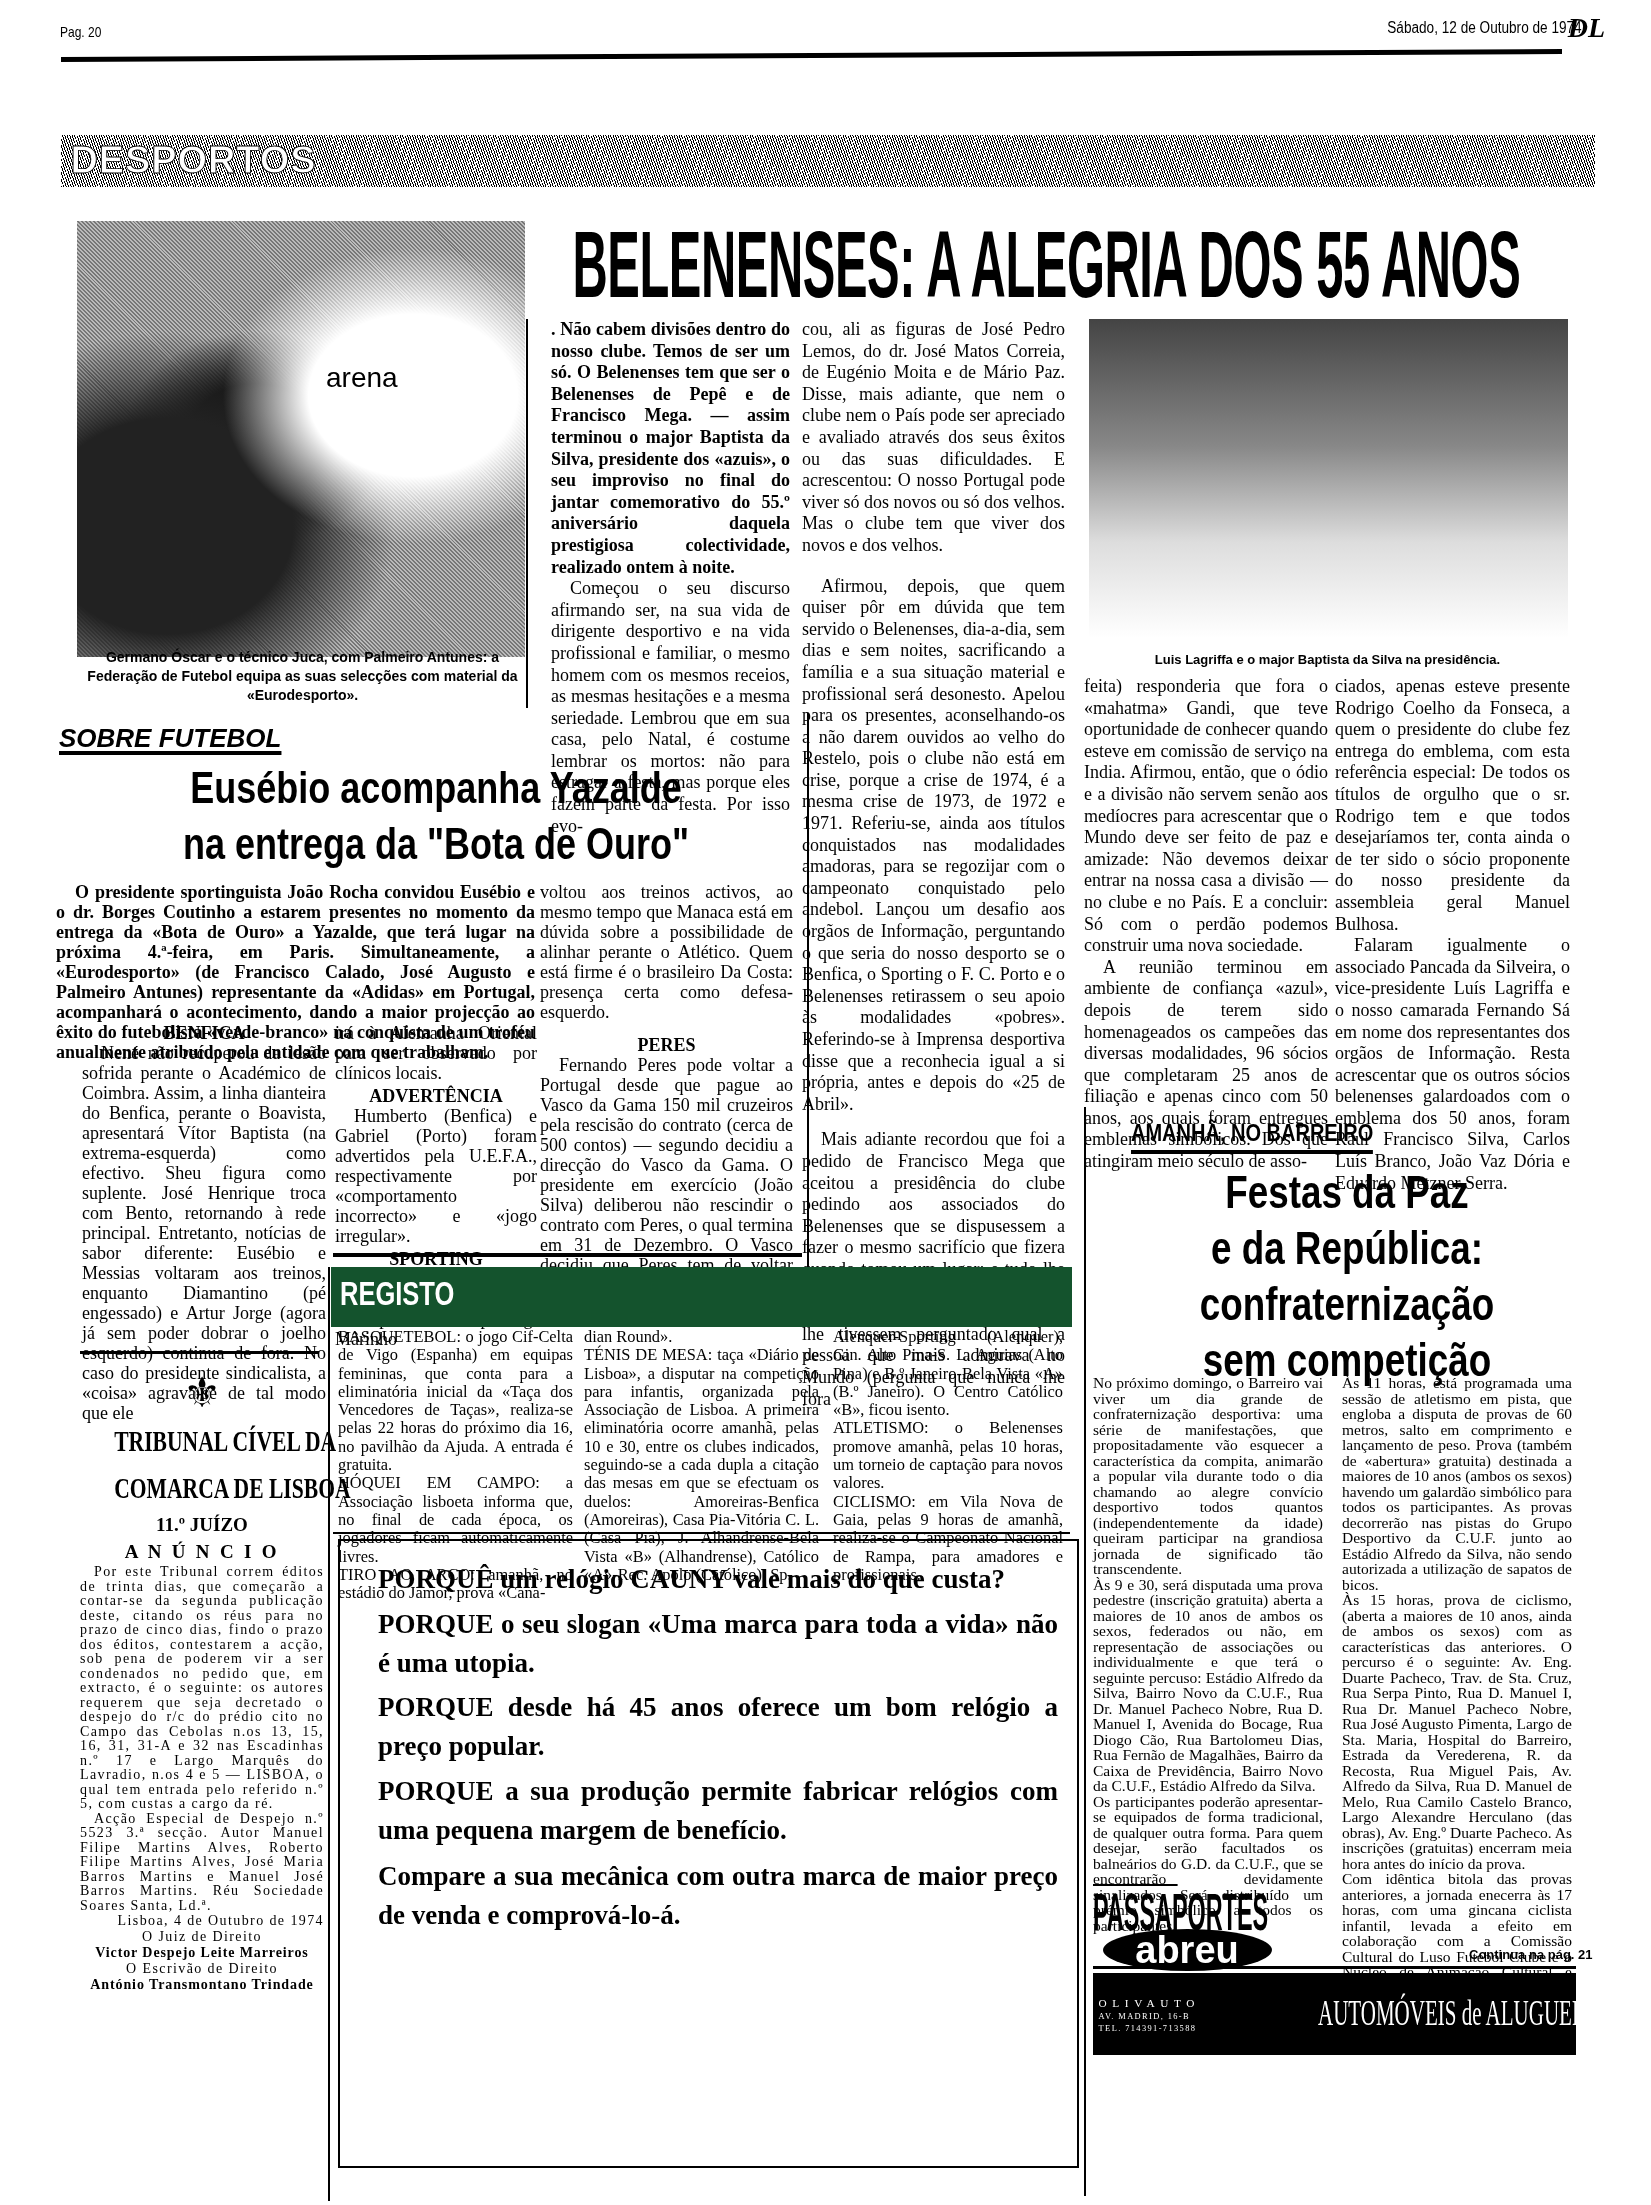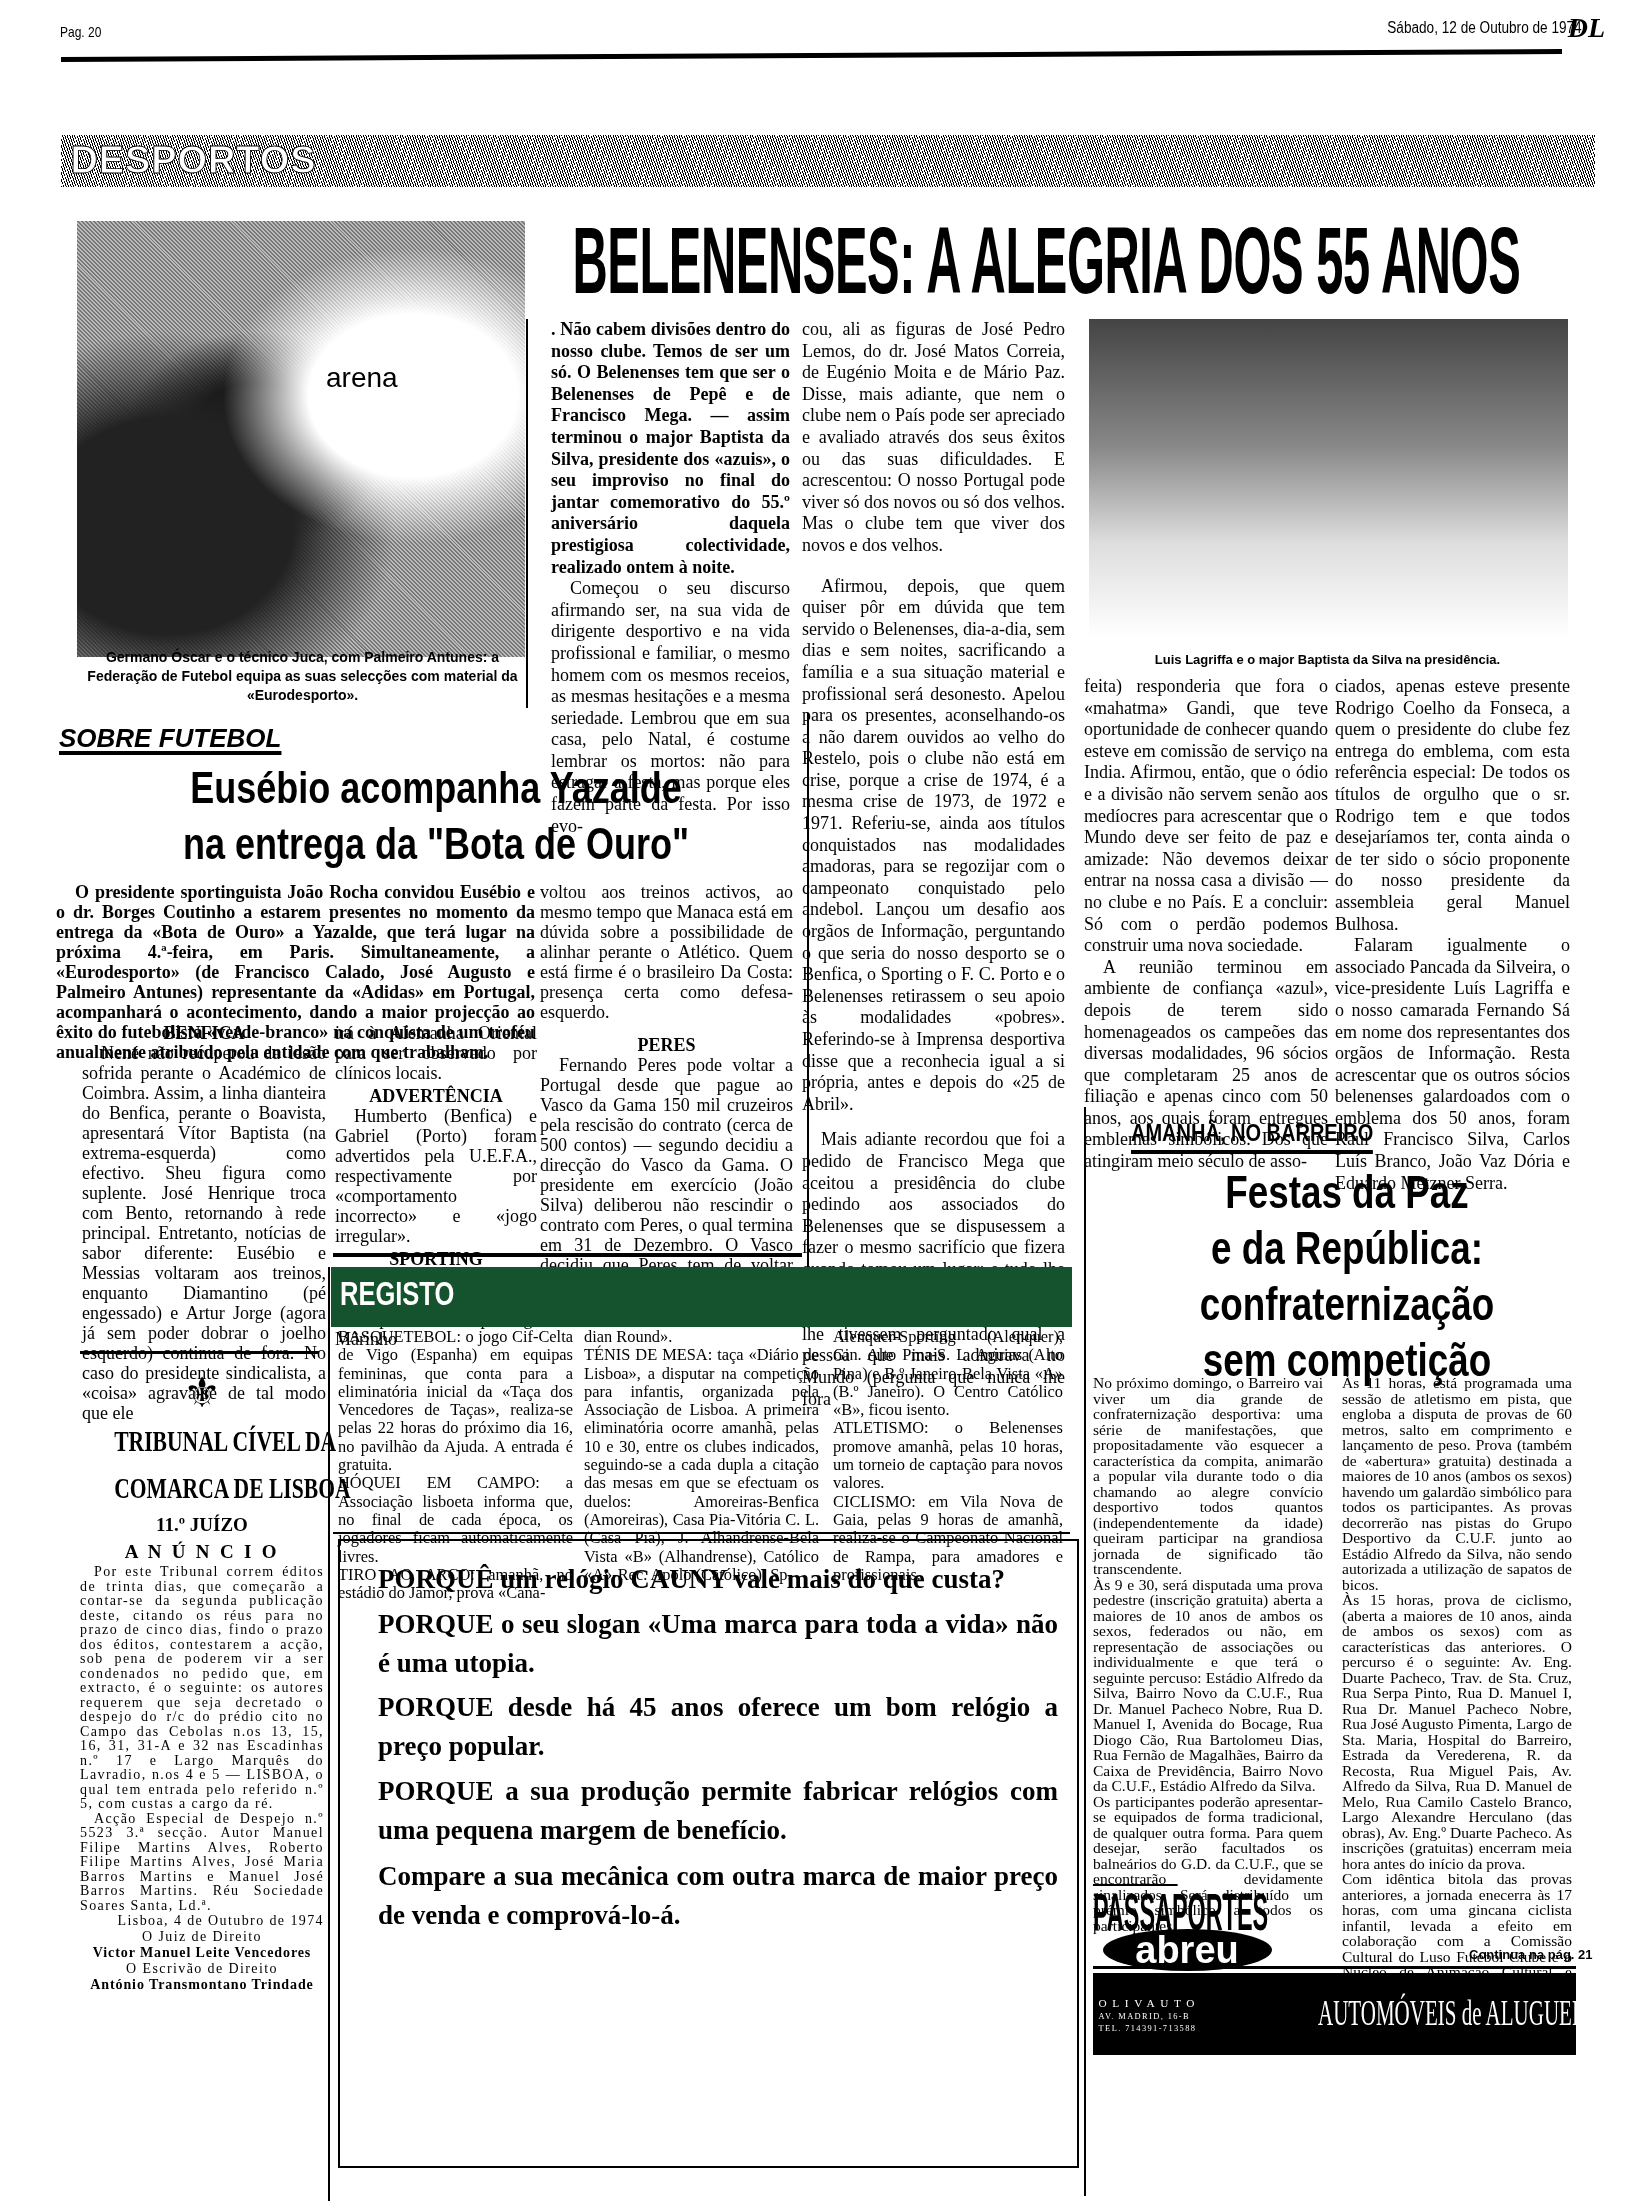--- a/index.html
+++ b/index.html
@@ -22,21 +22,21 @@
 
 <div class="abs cond" style="left:60px;top:22.5px;font-size:15px;font-family:'Liberation Sans',sans-serif;transform:scaleX(.8);transform-origin:left">Pag. 20</div>
 <div class="abs" style="right:70px;top:19px;font-size:16px;font-family:'Liberation Sans',sans-serif;transform:scaleX(.85);transform-origin:right">Sábado, 12 de Outubro de 1974</div>
 <div class="abs" style="right:47px;top:12.2px;font-size:28px;font-weight:bold;font-family:'Liberation Serif',serif;font-style:italic">DL</div>
 <div class="abs rule" style="left:61px;top:53px;width:1501px;height:4.7px;transform:skewY(-.3deg)"></div>
 
 <div class="abs hatch" style="left:61px;top:135px;width:1534px;height:52px">
   <span style="position:absolute;left:9.4px;top:3.8px;font-size:38px;font-weight:bold;color:#fff;font-family:'Liberation Sans',sans-serif;letter-spacing:0.9px;-webkit-text-stroke:0.9px #000">DESPORTOS</span>
 </div>
 
-<div class="abs" style="left:521px;top:226px;width:1051px;height:89px;overflow:hidden;display:flex;align-items:flex-end;justify-content:center">
+<div class="abs" style="left:521px;top:211px;width:1051px;height:89px;overflow:hidden;display:flex;align-items:flex-start;justify-content:center">
   <span class="head-cond" style="font-size:94px;letter-spacing:-0.9px;display:inline-block;transform:scaleX(.52)">BELENENSES: A ALEGRIA DOS 55 ANOS</span>
 </div>
 
 <div class="abs photo" style="left:77px;top:221px;width:448px;height:436px">
   <div class="abs" style="left:0;top:0;width:100%;height:100%;background:radial-gradient(ellipse at 75% 40%,#fff 0 22%,transparent 40%),radial-gradient(ellipse at 20% 70%,#222 0 25%,transparent 45%),radial-gradient(ellipse at 40% 50%,#111 0 18%,transparent 35%)"></div>
   <span style="position:absolute;left:249px;top:141px;font-size:28px;font-family:'Liberation Sans',sans-serif;color:#000">arena</span>
 </div>
 <div class="abs center" style="left:75px;top:648px;width:455px;font-family:'Liberation Sans',sans-serif;font-weight:bold;font-size:14px;line-height:19px">Germano Óscar e o técnico Juca, com Palmeiro Antunes: a Federação de Futebol equipa as suas selecções com material da «Eurodesporto».</div>
 
 <div class="abs txt" style="left:551px;top:319px;width:239px">
@@ -117,21 +117,21 @@
 <div class="abs center" style="left:80px;top:1370px;width:244px">
   <div style="font-size:42px;line-height:47px">⚜</div>
   <div style="font-family:'Liberation Serif',serif;font-weight:bold;font-size:30px;line-height:47px;transform:scaleX(.72);white-space:nowrap">TRIBUNAL CÍVEL DA</div>
   <div style="font-family:'Liberation Serif',serif;font-weight:bold;font-size:30px;line-height:47px;transform:scaleX(.72);white-space:nowrap">COMARCA DE LISBOA</div>
   <div style="font-weight:bold;font-size:19px;line-height:28px">11.º JUÍZO</div>
   <div style="font-weight:bold;font-size:19px;line-height:26px;letter-spacing:2.8px">A N Ú N C I O</div>
   <p class="txt" style="font-size:14px;line-height:14.5px;letter-spacing:1.4px;text-indent:14px">Por este Tribunal correm éditos de trinta dias, que começarão a contar-se da segunda publicação deste, citando os réus para no prazo de cinco dias, findo o prazo dos éditos, contestarem a acção, sob pena de poderem vir a ser condenados no pedido que, em extracto, é o seguinte: os autores requerem que seja decretado o despejo do r/c do prédio cito no Campo das Cebolas n.os 13, 15, 16, 31, 31-A e 32 nas Escadinhas n.º 17 e Largo Marquês do Lavradio, n.os 4 e 5 — LISBOA, o qual tem entrada pelo referido n.º 5, com custas a cargo da ré.</p>
   <p class="txt" style="font-size:14px;line-height:14.5px;letter-spacing:1.4px;text-indent:14px">Acção Especial de Despejo n.º 5523 3.ª secção. Autor Manuel Filipe Martins Alves, Roberto Filipe Martins Alves, José Maria Barros Martins e Manuel José Barros Martins. Réu Sociedade Soares Santa, Ld.ª.</p>
   <div style="font-size:14px;line-height:16px;letter-spacing:1.4px;text-align:right">Lisboa, 4 de Outubro de 1974</div>
   <div style="font-size:14px;line-height:16px;letter-spacing:1.4px">O Juiz de Direito</div>
-  <div style="font-size:14px;line-height:16px;font-weight:bold;letter-spacing:0.9px">Victor Manuel Leite Vencedores</div>
+  <div style="font-size:14px;line-height:16px;font-weight:bold;letter-spacing:0.9px">Victor Despejo Leite Marreiros</div>
   <div style="font-size:14px;line-height:16px;letter-spacing:1.4px">O Escrivão de Direito</div>
   <div style="font-size:14px;line-height:16px;font-weight:bold;letter-spacing:0.9px">António Transmontano Trindade</div>
 </div>
 
 <div class="abs vrule" style="left:1084px;top:1107px;height:1089px;width:2.3px"></div>
 <div class="abs" style="left:1131px;top:1119px;font-family:'Liberation Sans',sans-serif;font-weight:bold;font-size:24.4px;transform:scaleX(.82);transform-origin:left;border-bottom:4.7px solid #000;padding-bottom:2.8px">AMANHÃ, NO BARREIRO</div>
 <div class="abs center" style="left:1089px;top:1164px;width:516px;font-family:'Liberation Sans',sans-serif;font-weight:bold;font-size:46px;line-height:56px">
   <div style="transform:scaleX(.8)">Festas da Paz</div>
   <div style="transform:scaleX(.8)">e da República:</div>
   <div style="transform:scaleX(.8)">confraternização</div>

